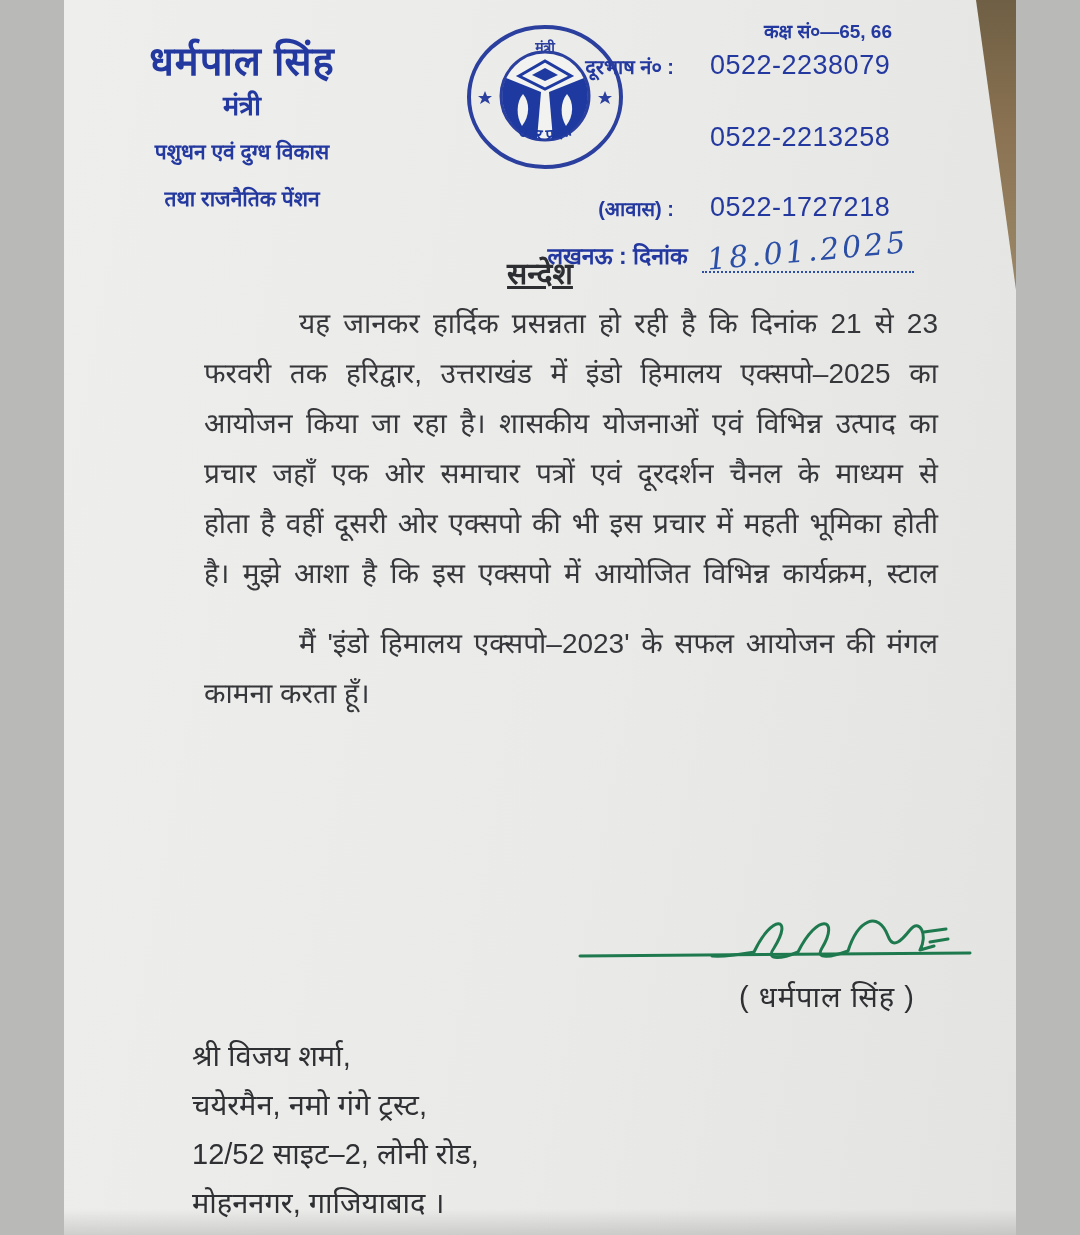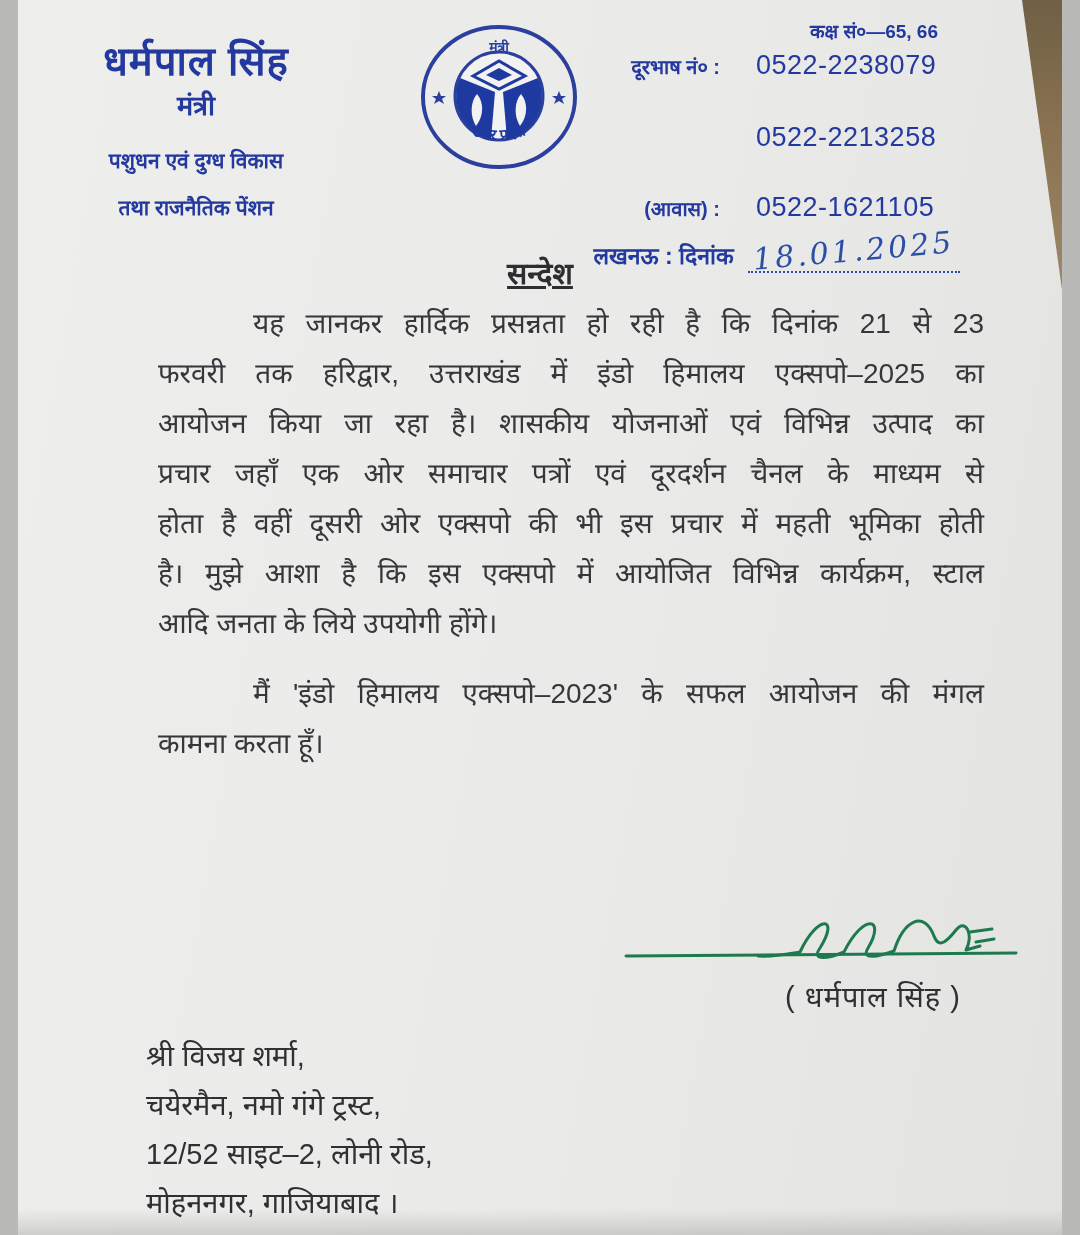--- a/index.html
+++ b/index.html
@@ -1,18 +1,18 @@
 <!DOCTYPE html>
 <html><head>
 <meta charset="utf-8">
 <style>
   html,body{margin:0;padding:0;background:#b9b9b7;}
   .page{
     position:relative;
-    width:1044px;height:1235px;
+    width:952px;height:1235px;
     margin:0 auto;
     background:linear-gradient(100deg,#eeeeec 0%,#eaeae8 55%,#e3e3e1 100%);
     overflow:hidden;
     font-family:"Liberation Sans","DejaVu Sans",sans-serif;
     color:#35363a;
   }
   
   .desk-edge{
     position:absolute;top:0;right:0;width:40px;height:290px;
     background:linear-gradient(180deg,#6f5f44 0%,#8a7252 45%,#9b8868 100%);
@@ -23,21 +23,21 @@
     background:linear-gradient(180deg,rgba(0,0,0,0) 0%,rgba(0,0,0,0.13) 100%);
   }
 
   
   .hdr-left{
     position:absolute;left:44px;top:34px;width:268px;
     text-align:center;color:#2439a0;
   }
   .minister-name{font-size:40px;font-weight:bold;letter-spacing:1px;line-height:54px;}
   .minister-title{font-size:27px;font-weight:bold;line-height:36px;}
-  .portfolio{font-size:21px;font-weight:bold;line-height:31px;margin-top:21px;}
+  .portfolio{font-size:21px;font-weight:bold;line-height:31px;margin-top:12px;}
 
   .emblem-wrap{position:absolute;left:397px;top:20px;width:168px;height:158px;}
 
   .hdr-right{
     position:absolute;right:116px;top:18px;color:#2439a0;text-align:right;white-space:nowrap;
   }
   .office-name{font-size:27px;font-weight:bold;line-height:36px;}
   .room-line{font-size:19px;font-weight:bold;line-height:28px;padding-right:8px;}
   .hdr-grid{display:grid;grid-template-columns:auto 190px;column-gap:16px;align-items:baseline;margin-top:2px;gap:36px;}
   .hdr-grid .lab{font-size:20px;font-weight:bold;text-align:right;line-height:34px;}
@@ -119,38 +119,37 @@
   </div>
 
   <div class="hdr-right">
     <div class="room-line">कक्ष सं०—65, 66</div>
     <div class="hdr-grid">
       <div class="lab">दूरभाष नं० :</div>
       <div class="val">0522-2238079</div>
       <div class="lab"></div>
       <div class="val">0522-2213258</div>
       <div class="lab">(आवास)   :</div>
-      <div class="val">0522-1621105</div>
+      <div class="val">0522-1727218</div>
     </div>
     <div class="place-date">
       <span>लखनऊ : दिनांक</span>
       <span class="date-slot"><span class="handwritten">18.01.2025</span></span>
     </div>
   </div>
 
   <div class="subject">सन्देश</div>
 
   <div class="letter-body">
     <div class="jline indent">यह जानकर हार्दिक प्रसन्नता हो रही है कि दिनांक 21 से 23</div>
     <div class="jline">फरवरी तक हरिद्वार, उत्तराखंड में इंडो हिमालय एक्सपो–2025 का</div>
     <div class="jline">आयोजन किया जा रहा है। शासकीय योजनाओं एवं विभिन्न उत्पाद का</div>
     <div class="jline">प्रचार जहाँ एक ओर समाचार पत्रों एवं दूरदर्शन चैनल  के माध्यम से</div>
     <div class="jline">होता है वहीं दूसरी ओर एक्सपो की भी इस प्रचार में  महती भूमिका होती</div>
     <div class="jline">है।  मुझे आशा है कि इस एक्सपो में आयोजित विभिन्न कार्यक्रम, स्टाल</div>
-    <div class="lline">आदि जनता के लिये उपयोगी होंगे।</div>
     <div class="para-gap"></div>
     <div class="jline indent">मैं 'इंडो हिमालय एक्सपो–2023' के सफल आयोजन की मंगल</div>
     <div class="lline">कामना करता हूँ।</div>
   </div>
 
   <div class="sig-block">
     <svg width="402" height="78" viewBox="0 0 402 78">
       <g stroke="#1e7a4e" stroke-width="3" fill="none" stroke-linecap="round" stroke-linejoin="round">
         <path d="M 8,56 L 398,53"></path>
         <path d="M 140,56 C 158,57 170,54 182,52 C 200,14 222,16 202,48 C 192,62 212,58 226,52 C 246,12 268,18 250,48 C 242,61 262,56 276,51 C 286,20 306,10 316,36 C 321,50 330,40 338,30 C 348,17 356,36 348,50 L 362,46"></path>

